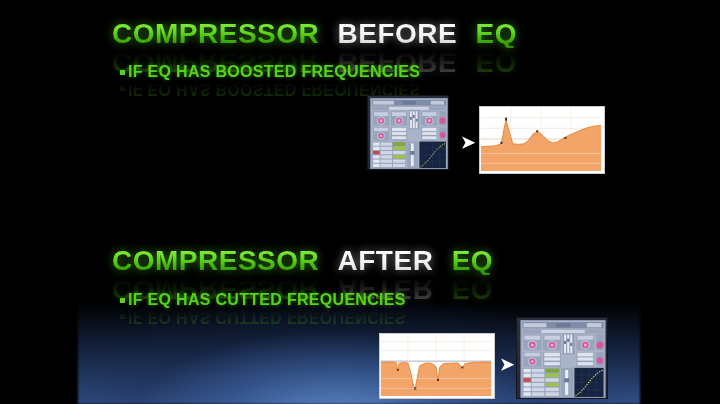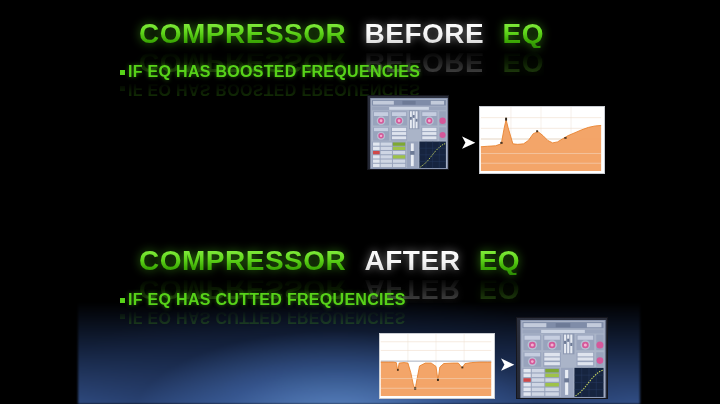--- a/index.html
+++ b/index.html
@@ -58,21 +58,20 @@
   .heading .w {
     display: inline-block;
   }
   .g {
     background: linear-gradient(to bottom, #8df249 0%, #62d81d 42%, #3fae06 72%, #2c8a04 100%);
     -webkit-background-clip: text;
     background-clip: text;
     color: transparent;
     -webkit-text-fill-color: transparent;
     filter: drop-shadow(0 0 5px rgba(90,220,30,0.55));
-    margin-left: 27px;
   }
   .wt {
     background: linear-gradient(to bottom, #ffffff 0%, #f4f4f4 55%, #cfcfcf 100%);
     -webkit-background-clip: text;
     background-clip: text;
     color: transparent;
     -webkit-text-fill-color: transparent;
     filter: drop-shadow(0 0 4px rgba(255,255,255,0.45));
   }
   .heading-reflect {

